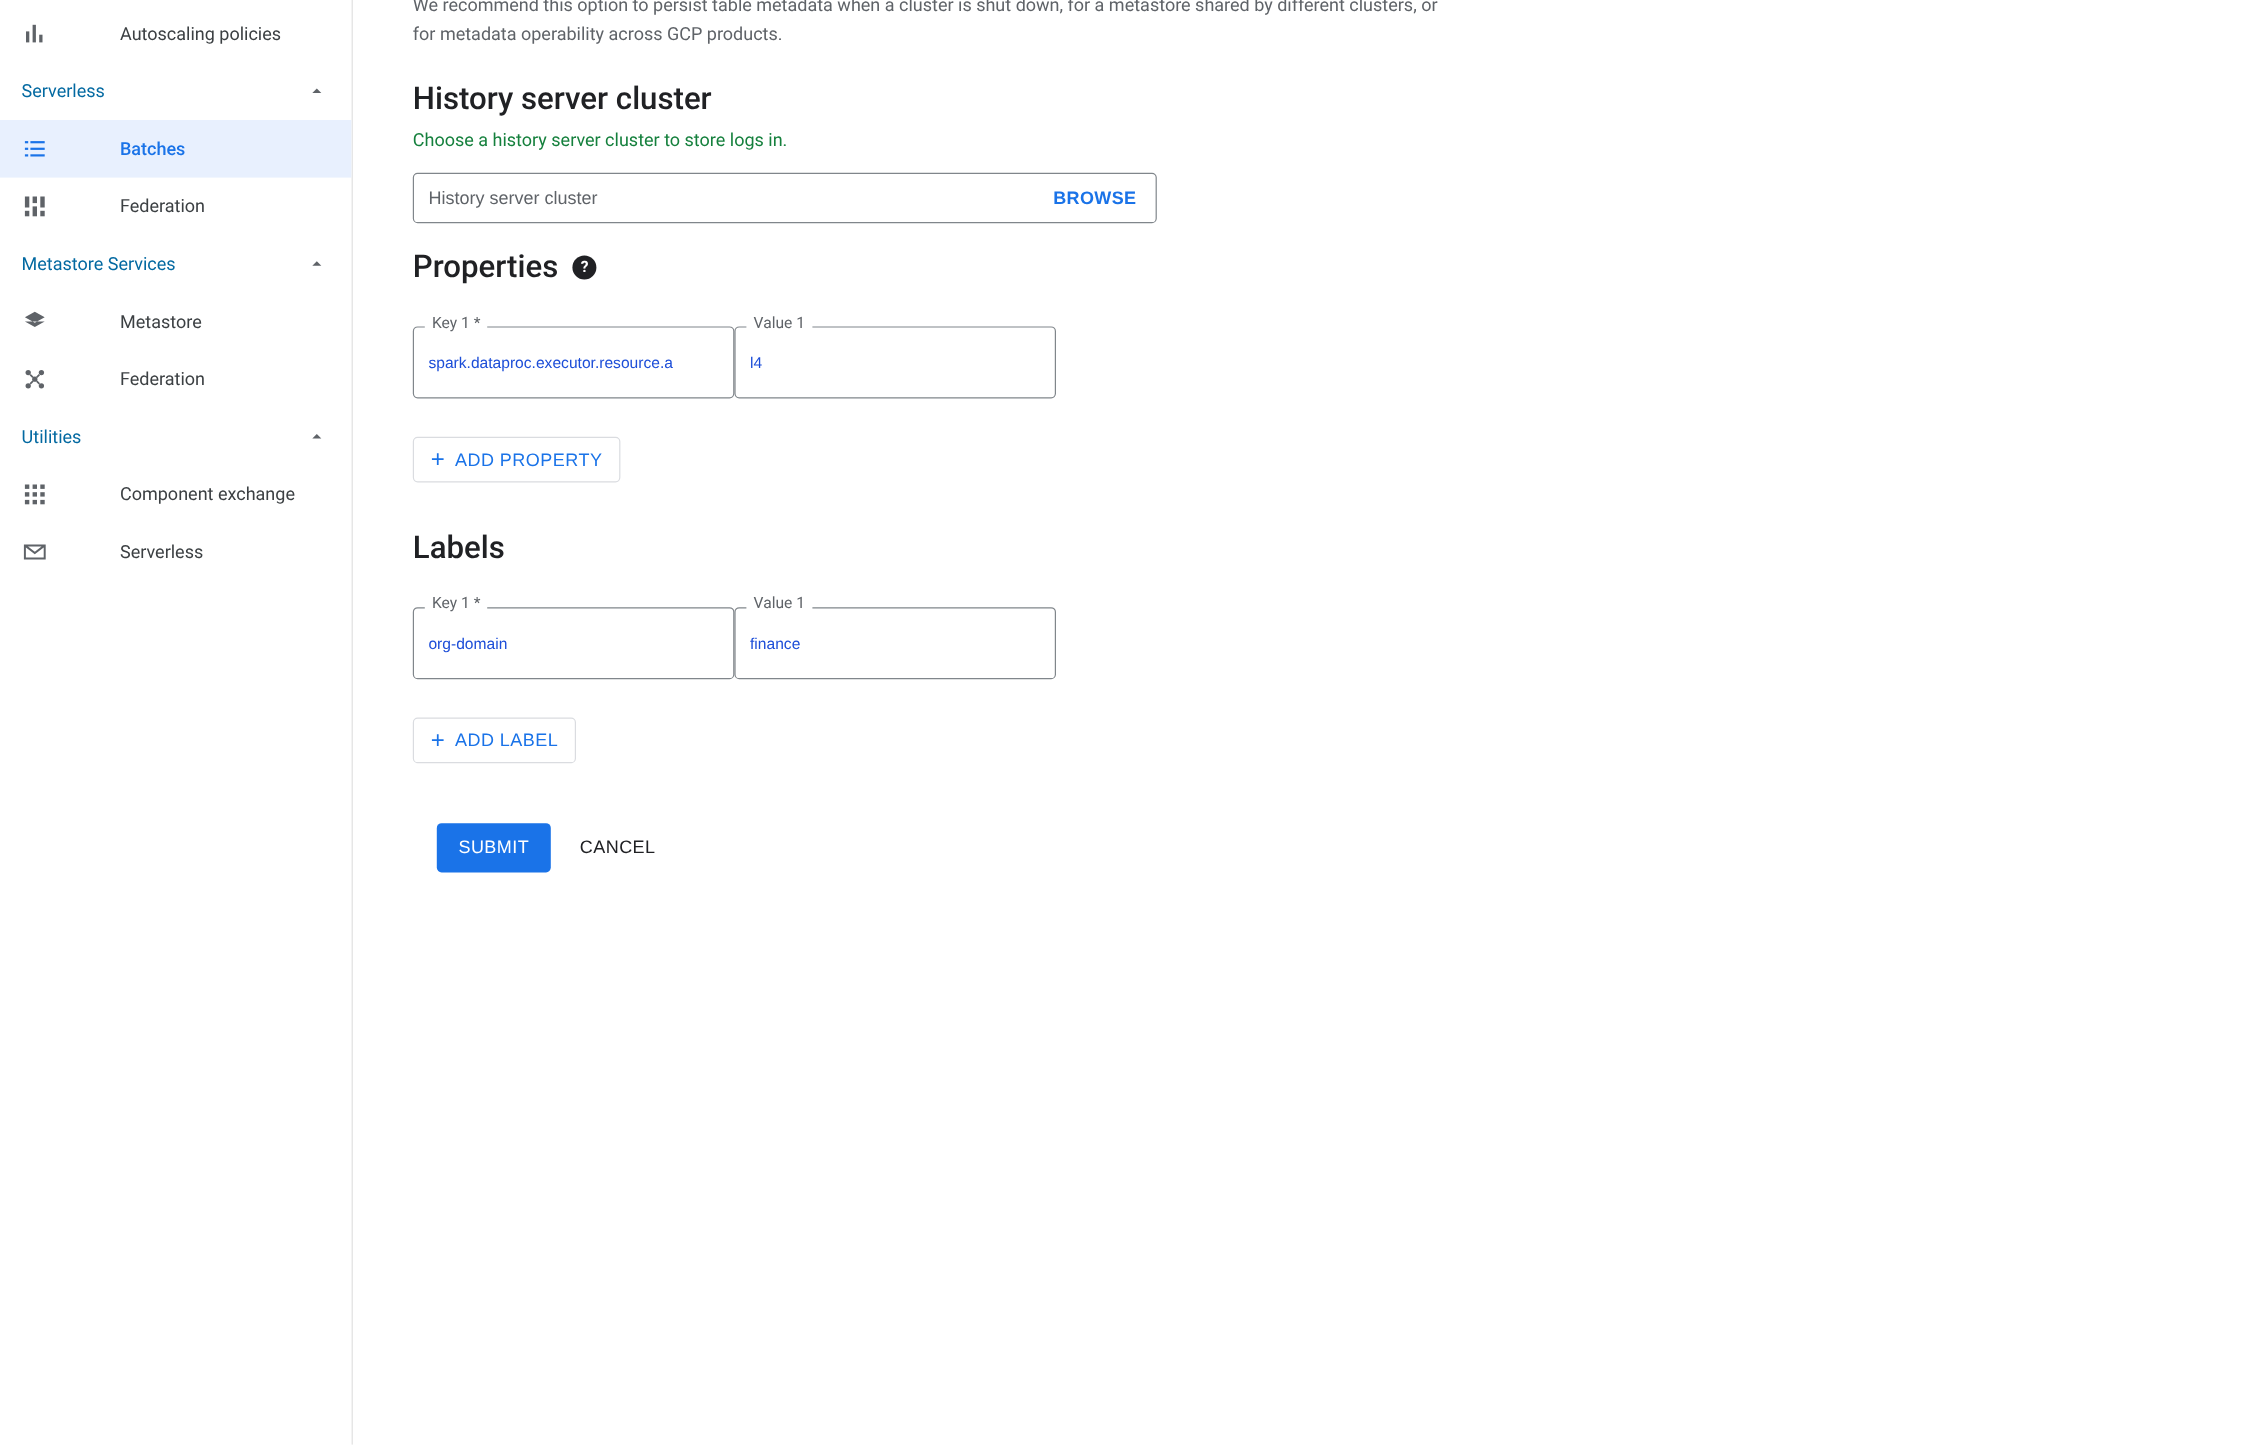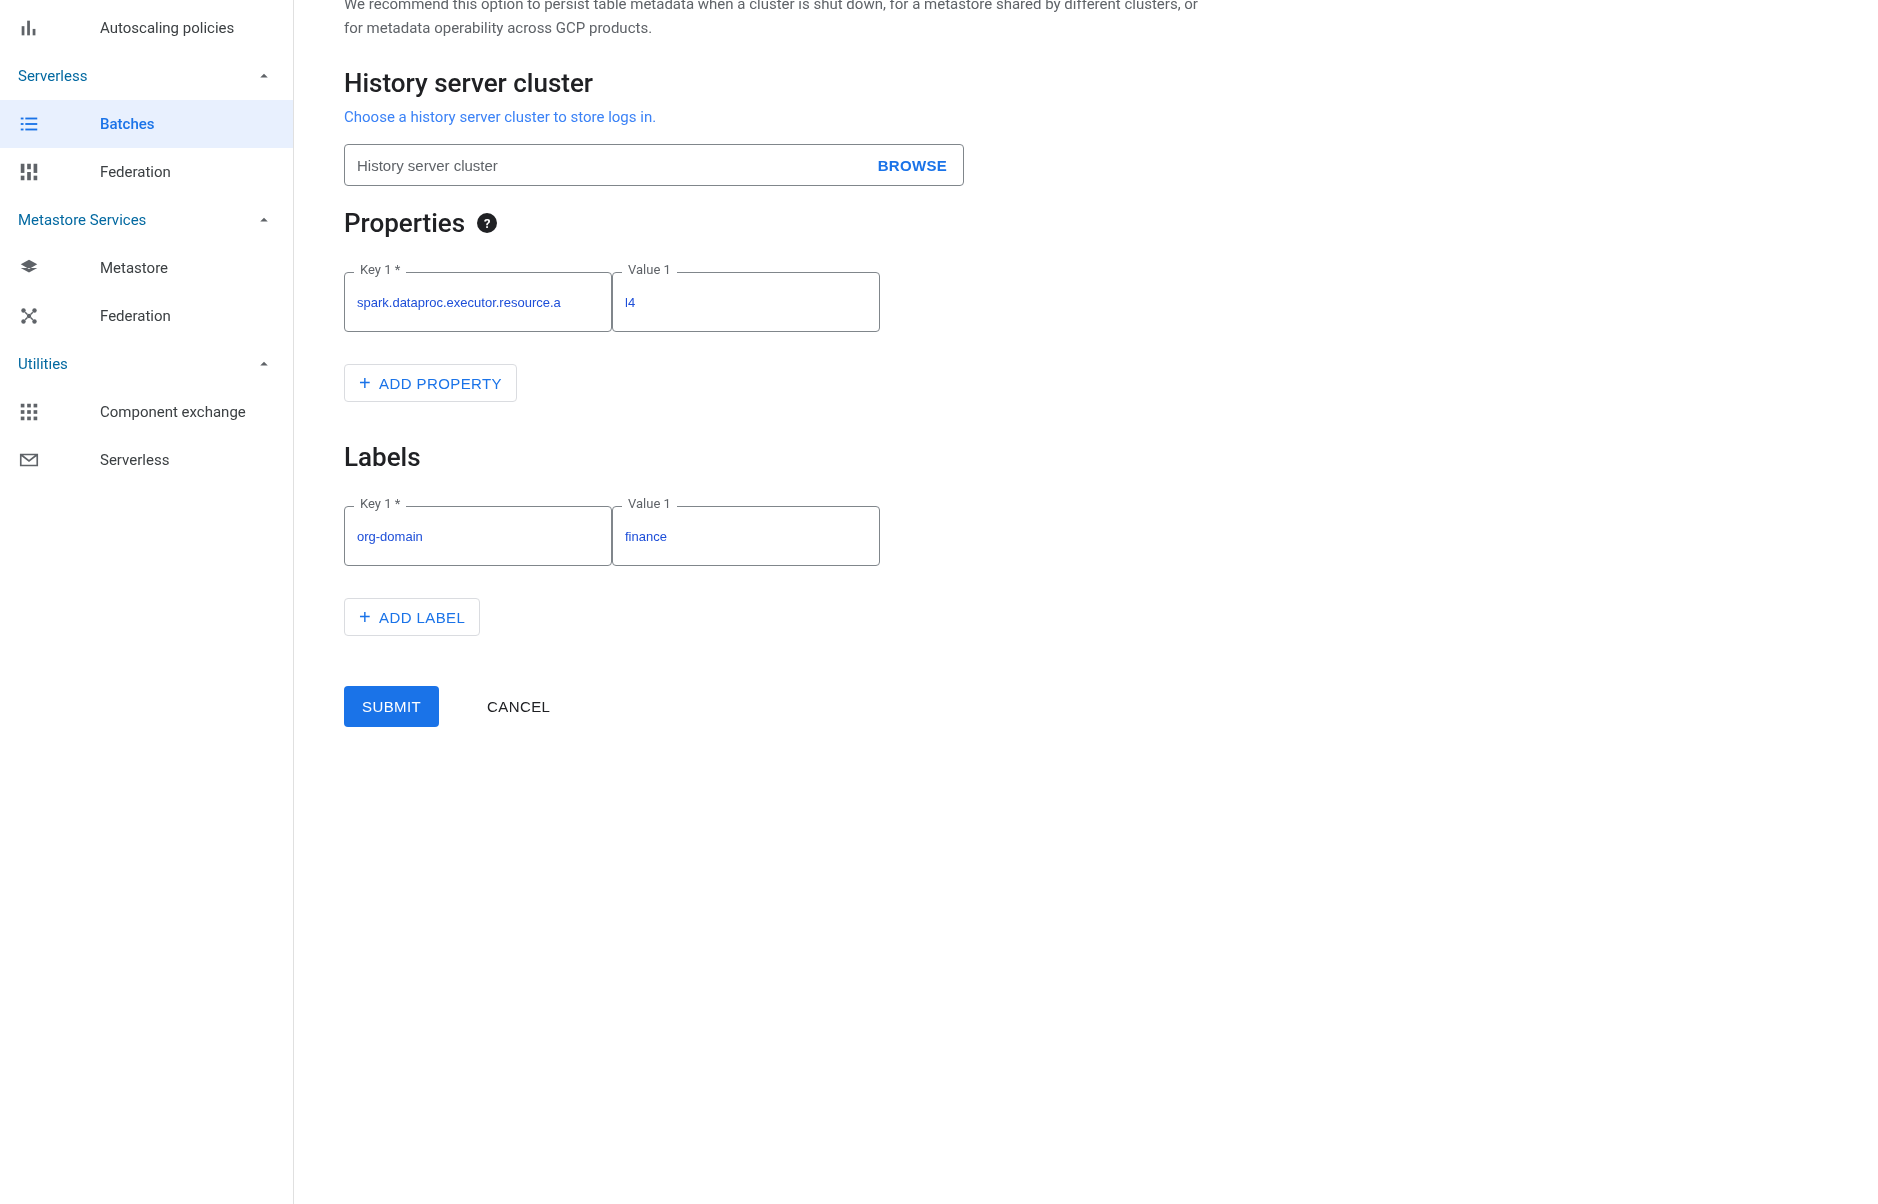--- a/index.html
+++ b/index.html
@@ -96,21 +96,21 @@
   h2.section-title {
     font-size: 26px;
     font-weight: 500;
     color: #202124;
     margin: 22px 0 10px 0;
     display: flex;
     align-items: center;
     gap: 12px;
   }
   .section-desc {
-    color: #3b82f6;
+    color: #15803d;
     font-size: 15px;
     margin-bottom: 18px;
   }
   .help-icon {
     width: 20px; height: 20px;
     border-radius: 50%;
     background: #202124;
     color: #fff;
     display: inline-flex;
     align-items: center;
@@ -195,23 +195,24 @@
     cursor: pointer;
   }
   .add-btn .plus {
     font-size: 20px;
     line-height: 1;
     color: #1a73e8;
   }
   
   .footer-actions {
     display: flex;
-    gap: 42px;
+    gap: 18px;
     margin-top: 50px;
     align-items: center;
+    margin-left: 20px;
   }
   .btn-primary {
     background: #1a73e8;
     color: #fff;
     border: none;
     border-radius: 4px;
     padding: 12px 18px;
     font-size: 15px;
     font-weight: 500;
     letter-spacing: .4px;

